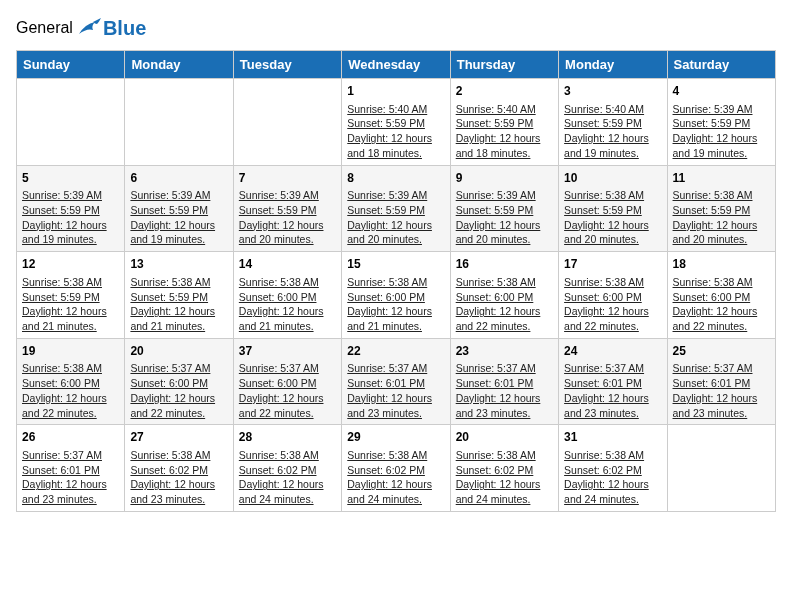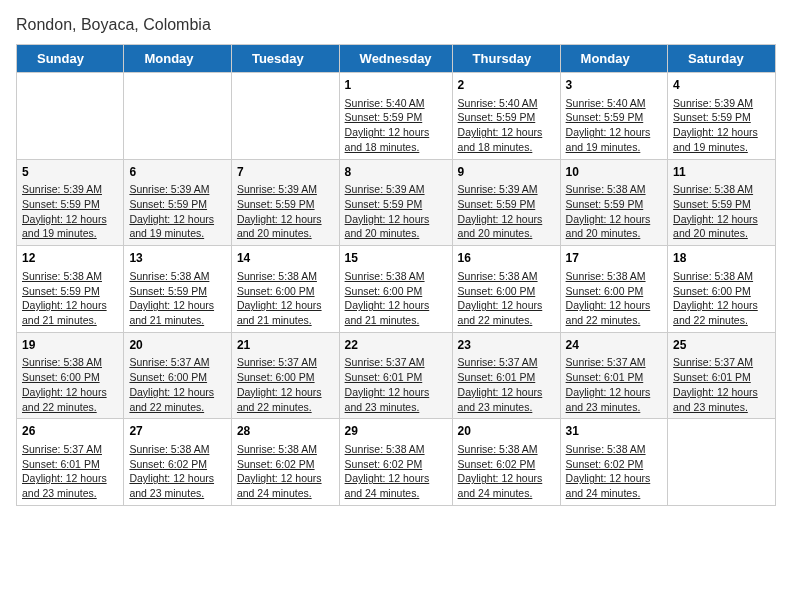--- a/index.html
+++ b/index.html
@@ -43,21 +43,21 @@
       color: #333;
     }
     .calendar {
       width: 100%;
       border-collapse: collapse;
     }
     .calendar th {
       background-color: #1a6eb5;
       color: white;
       text-align: left;
-      padding: 6px 20px;
+      padding: 6px 6px;
       font-size: 13px;
       font-weight: bold;
       border: 1px solid #ccc;
     }
     .calendar td {
       vertical-align: top;
       border: 1px solid #ccc;
       padding: 4px 5px;
       width: calc(100% / 7);
       font-size: 10.5px;
@@ -81,22 +81,31 @@
       background: #fff;
     }
     .calendar tr:nth-child(even) td.empty {
       background: #f5f5f5;
     }
   </style>
 </head>
 <body>
 
 <div class="header">
+  <div class="logo">
+    <div class="logo-text">
+      <span>General</span>
+      <svg class="logo-bird" viewBox="0 0 28 24" xmlns="http://www.w3.org/2000/svg">
+        <path d="M4,18 Q10,8 20,6 Q16,10 18,14 Q12,12 4,18Z" fill="#1a6eb5"></path>
+        <path d="M18,6 Q22,4 26,2 Q24,6 22,8 Q20,8 18,6Z" fill="#1a6eb5"></path>
+      </svg>
+      <span style="color:#1a6eb5;font-size:20px;font-weight:bold;">Blue</span>
+    </div>
+  </div>
   <div class="title-area">
-    <div class="location">Rondon, Boyaca, Colombia</div>
   </div>
 </div>
 
 <table class="calendar">
   <thead>
     <tr>
 
     <th>Sunday</th>
         <th>Monday</th>
         <th>Tuesday</th>
@@ -191,21 +200,21 @@
       <tr>
         <td>
           <span class="day-number">19</span>
           <div class="cell-content">Sunrise: 5:38 AM<br>Sunset: 6:00 PM<br>Daylight: 12 hours and 22 minutes.</div>
         </td>
         <td>
           <span class="day-number">20</span>
           <div class="cell-content">Sunrise: 5:37 AM<br>Sunset: 6:00 PM<br>Daylight: 12 hours and 22 minutes.</div>
         </td>
         <td>
-          <span class="day-number">21</span>
+          <span class="day-number">37</span>
           <div class="cell-content">Sunrise: 5:37 AM<br>Sunset: 6:00 PM<br>Daylight: 12 hours and 22 minutes.</div>
         </td>
         <td>
           <span class="day-number">22</span>
           <div class="cell-content">Sunrise: 5:37 AM<br>Sunset: 6:01 PM<br>Daylight: 12 hours and 23 minutes.</div>
         </td>
         <td>
           <span class="day-number">23</span>
           <div class="cell-content">Sunrise: 5:37 AM<br>Sunset: 6:01 PM<br>Daylight: 12 hours and 23 minutes.</div>
         </td>

